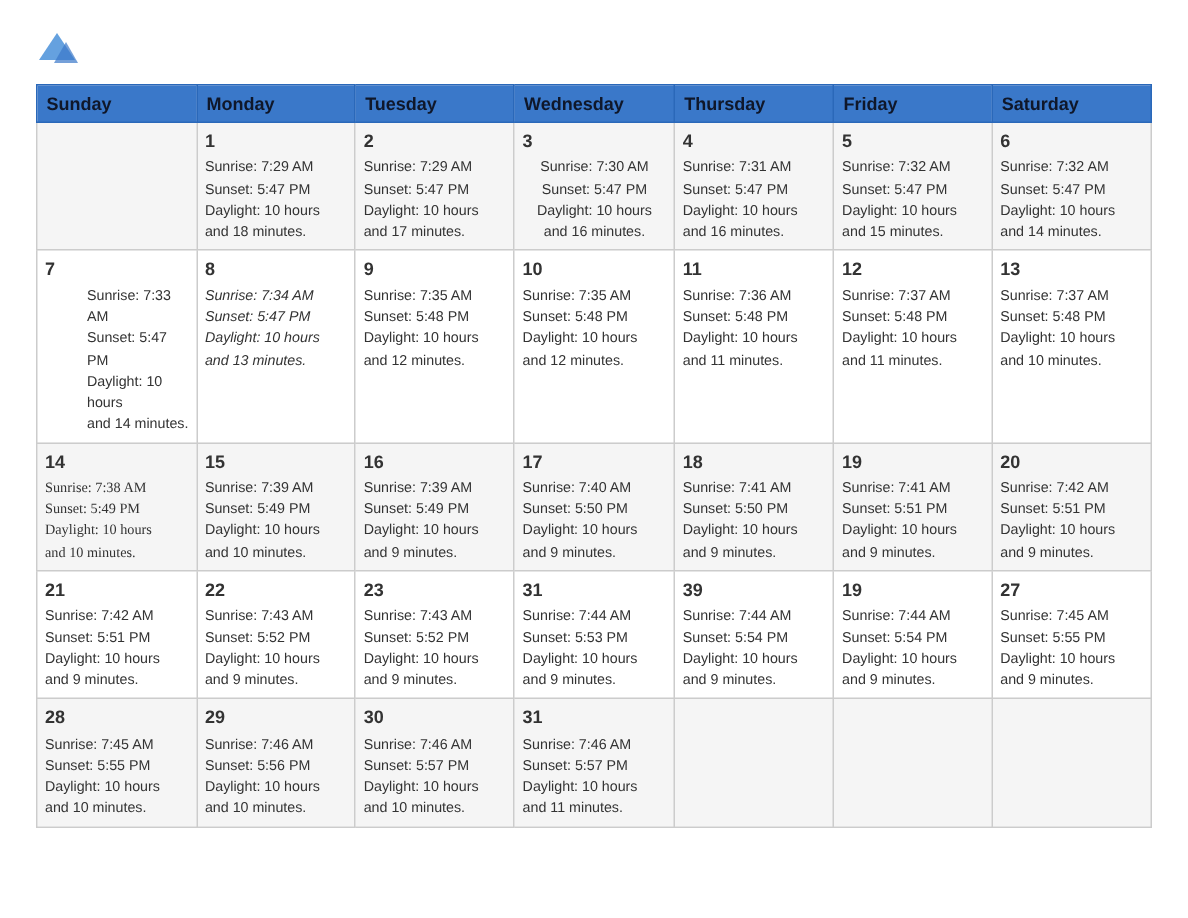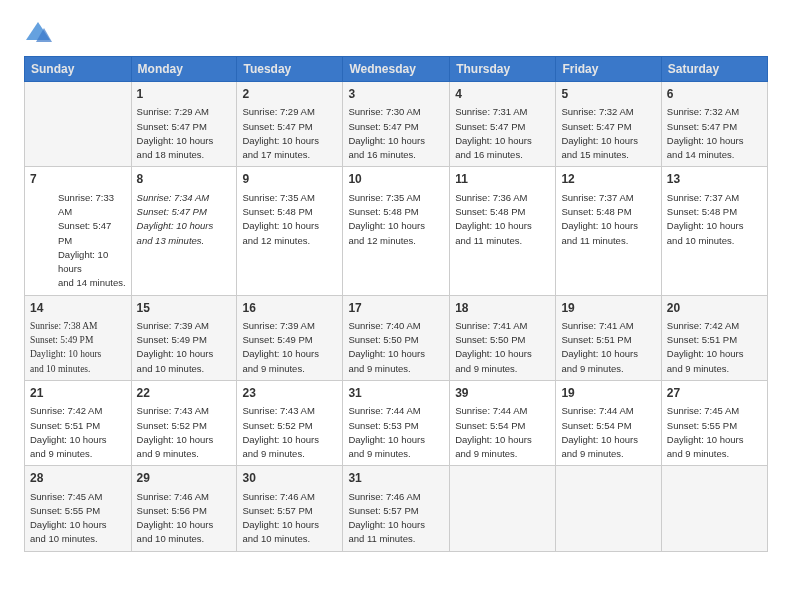--- a/index.html
+++ b/index.html
@@ -39,21 +39,21 @@
       color: #555;
       margin-top: 2px;
     }
     table {
       width: 100%;
       border-collapse: collapse;
       font-size: 10px;
     }
     thead tr th {
       background-color: #3a78c9;
-      color: #e5e5e5;
+      color: #0f172a;
       text-align: left;
       padding: 5px 6px;
       font-size: 12px;
       font-weight: bold;
       border: 1px solid #2a68b9;
     }
     tbody tr td {
       border: 1px solid #ccc;
       vertical-align: top;
       padding: 4px 5px;
@@ -126,21 +126,21 @@
         </td>
         <td>
           <span class="day-number">2</span>
           <div class="day-info" style="white-space: pre-line;">Sunrise: 7:29 AM
 Sunset: 5:47 PM
 Daylight: 10 hours
 and 17 minutes.</div>
         </td>
         <td>
           <span class="day-number">3</span>
-          <div class="day-info" style="white-space: pre-line;">Sunrise: 7:30 AM
+          <div class="day-info" style="white-space: pre-line; text-align: center;">Sunrise: 7:30 AM
 Sunset: 5:47 PM
 Daylight: 10 hours
 and 16 minutes.</div>
         </td>
         <td>
           <span class="day-number">4</span>
           <div class="day-info" style="white-space: pre-line;">Sunrise: 7:31 AM
 Sunset: 5:47 PM
 Daylight: 10 hours
 and 16 minutes.</div>

